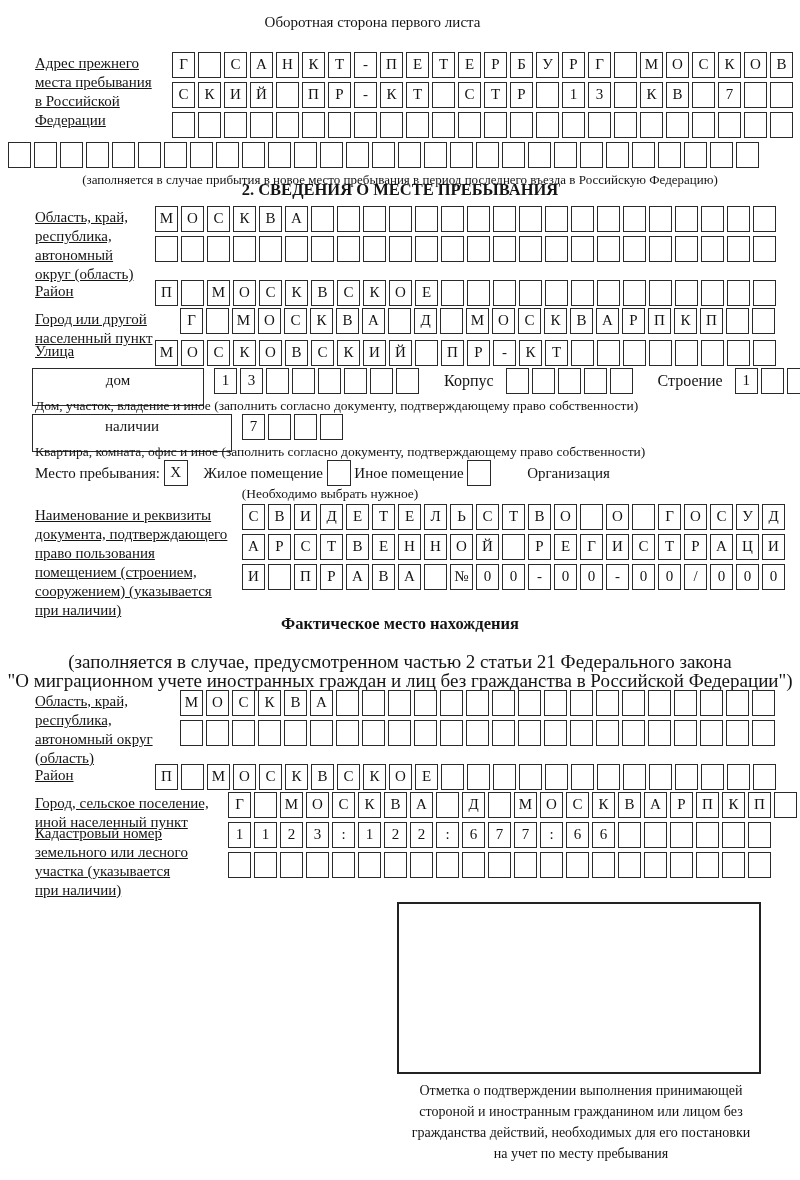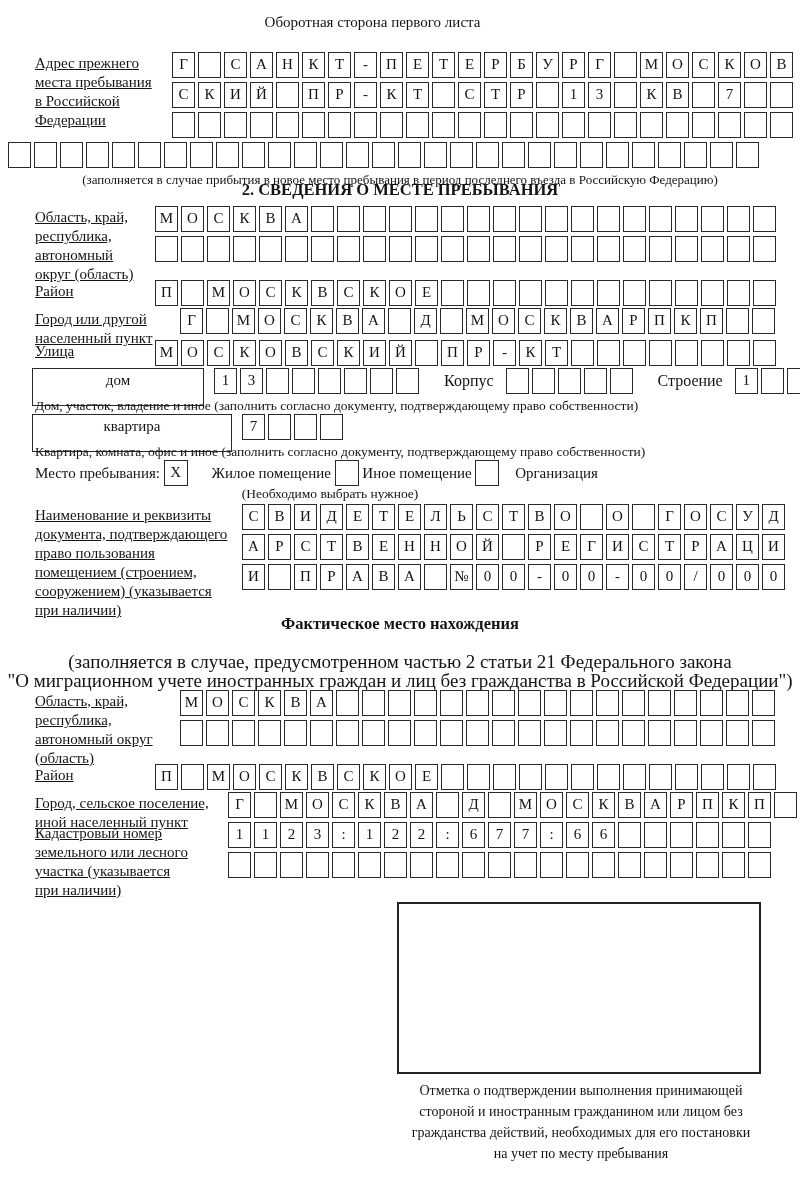--- a/index.html
+++ b/index.html
@@ -27,24 +27,24 @@
   .h28{height:28px;}
   .h32{height:32px;}
   .h30{height:30px;}
   .hrow{margin-left:32px;height:30px;white-space:nowrap;}
   .bigbox{display:inline-block;box-sizing:border-box;border:1.6px solid #2a2a2a;height:38px;text-align:center;font-size:15px;line-height:23px;vertical-align:top;margin-right:6px;background:#fff;}
   .w170{width:172px;}
   .w200{width:200px;}
   .inl-lbl{display:inline-block;font-size:16px;line-height:26px;vertical-align:top;margin:0 8px 0 18px;text-align:center;}
   .stayrow{margin-left:35px;height:26px;white-space:nowrap;font-size:15px;line-height:26px;}
   .stayrow .cb{width:24px;margin:0 0 0 0;}
-  .gap1{margin-left:20px;}
+  .gap1{margin-left:12px;}
   .gap2{margin-left:14px;margin-right:28px;}
   .gap3{margin-left:14px;margin-right:42px;}
-  .gap4{margin-left:12px;}
+  .gap4{margin-left:32px;}
   .stay-note{margin-left:180px;width:300px;text-align:center;font-size:13.5px;height:18px;}
   .docblock{height:96px;}
   .act-title{font-size:16.5px;font-weight:bold;text-align:center;margin-top:14px;height:24px;}
   .act-note{text-align:center;font-size:19px;line-height:19px;height:38px;}
   .stampbox{margin-left:397px;margin-top:16px;width:364px;height:172px;border:2px solid #222;box-sizing:border-box;background:#fff;}
   .stamp-caption{margin-left:392px;margin-top:6px;width:378px;text-align:center;font-size:14px;line-height:21px;}
 </style>
 </head>
 <body>
 
@@ -105,21 +105,21 @@
     <div class="bigbox w170">дом</div>
     <div class="cellrow inline"><span class="cell">1</span><span class="cell">3</span><span class="cell"></span><span class="cell"></span><span class="cell"></span><span class="cell"></span><span class="cell"></span><span class="cell"></span></div>
     <span class="inl-lbl">Корпус</span>
     <div class="cellrow inline"><span class="cell"></span><span class="cell"></span><span class="cell"></span><span class="cell"></span><span class="cell"></span></div>
     <span class="inl-lbl">Строение</span>
     <div class="cellrow inline"><span class="cell">1</span><span class="cell"></span><span class="cell"></span><span class="cell"></span></div>
   </div>
   <div class="note left35">Дом, участок, владение и иное (заполнить согласно документу, подтверждающему право собственности)</div>
 
   <div class="hrow">
-    <div class="bigbox w200">квартира</div>
+    <div class="bigbox w200">наличии</div>
     <div class="cellrow inline"><span class="cell">7</span><span class="cell"></span><span class="cell"></span><span class="cell"></span></div>
   </div>
   <div class="note left35">Квартира, комната, офис и иное (заполнить согласно документу, подтверждающему право собственности)</div>
 
   <div class="stayrow">
     <span>Место пребывания:</span>
     <span class="cell cb gap1">X</span>
     <span class="gap1">Жилое помещение</span>
     <span class="cell cb gap2"></span>
     <span>Иное помещение</span>

